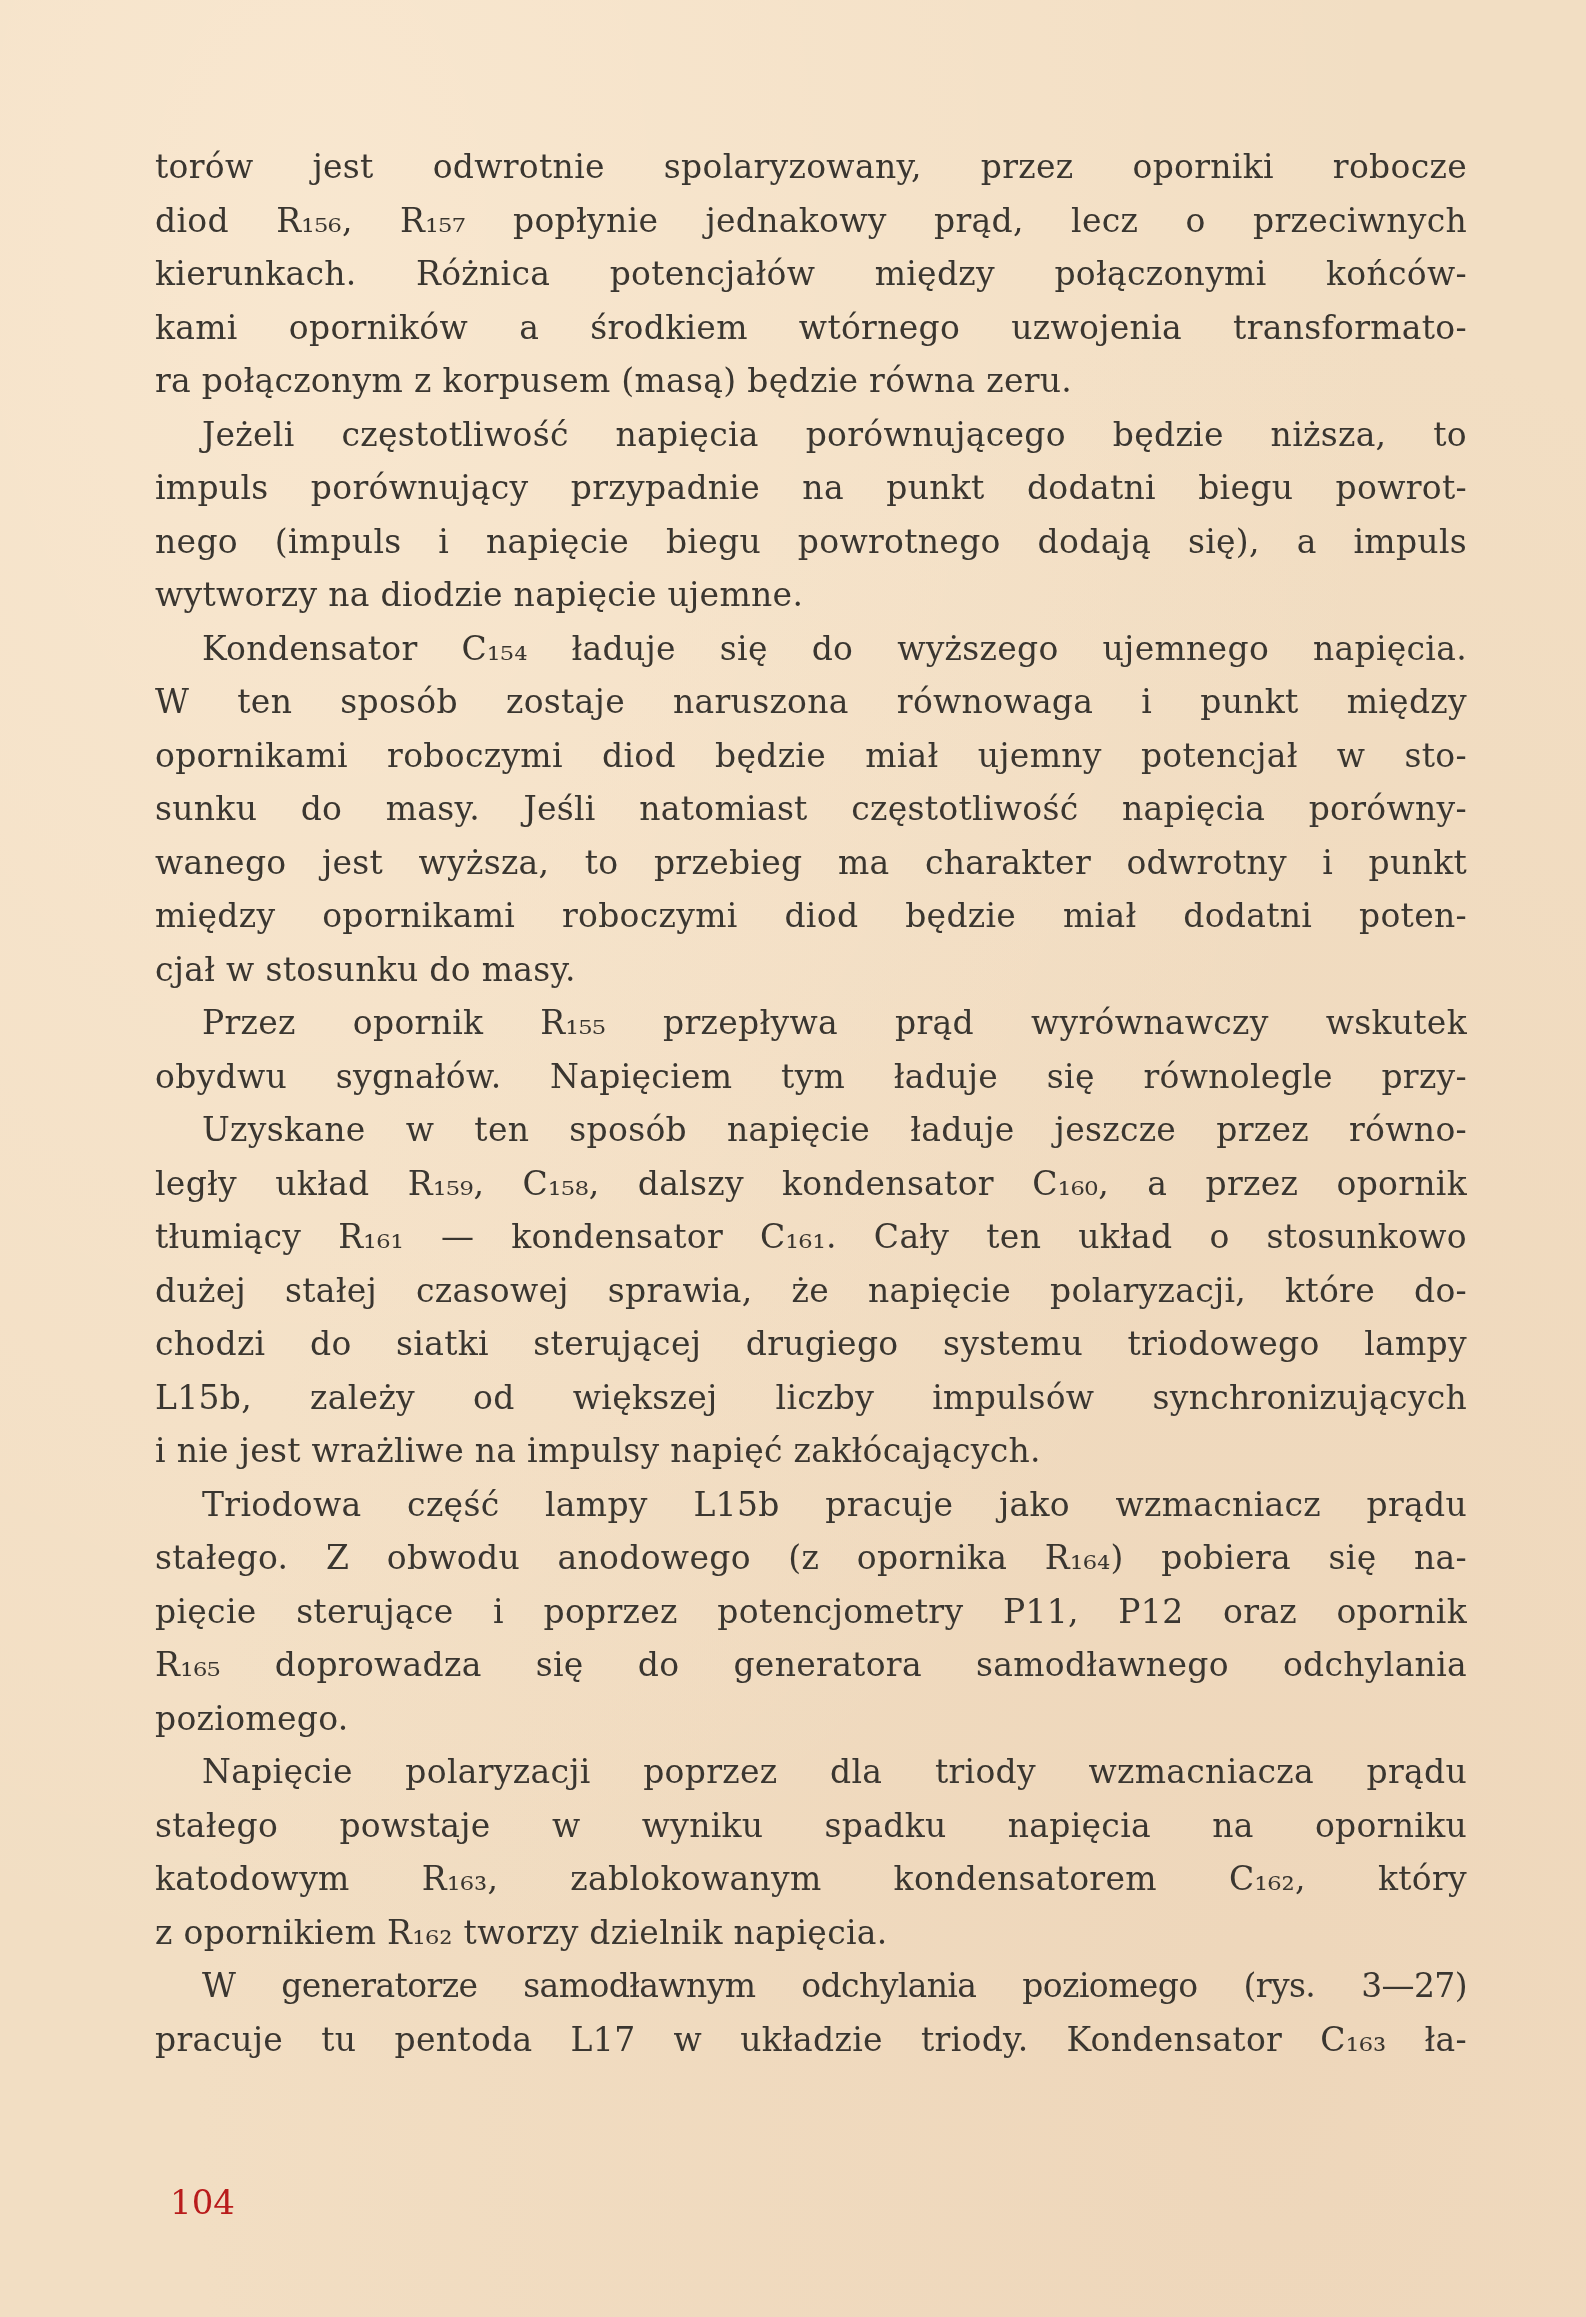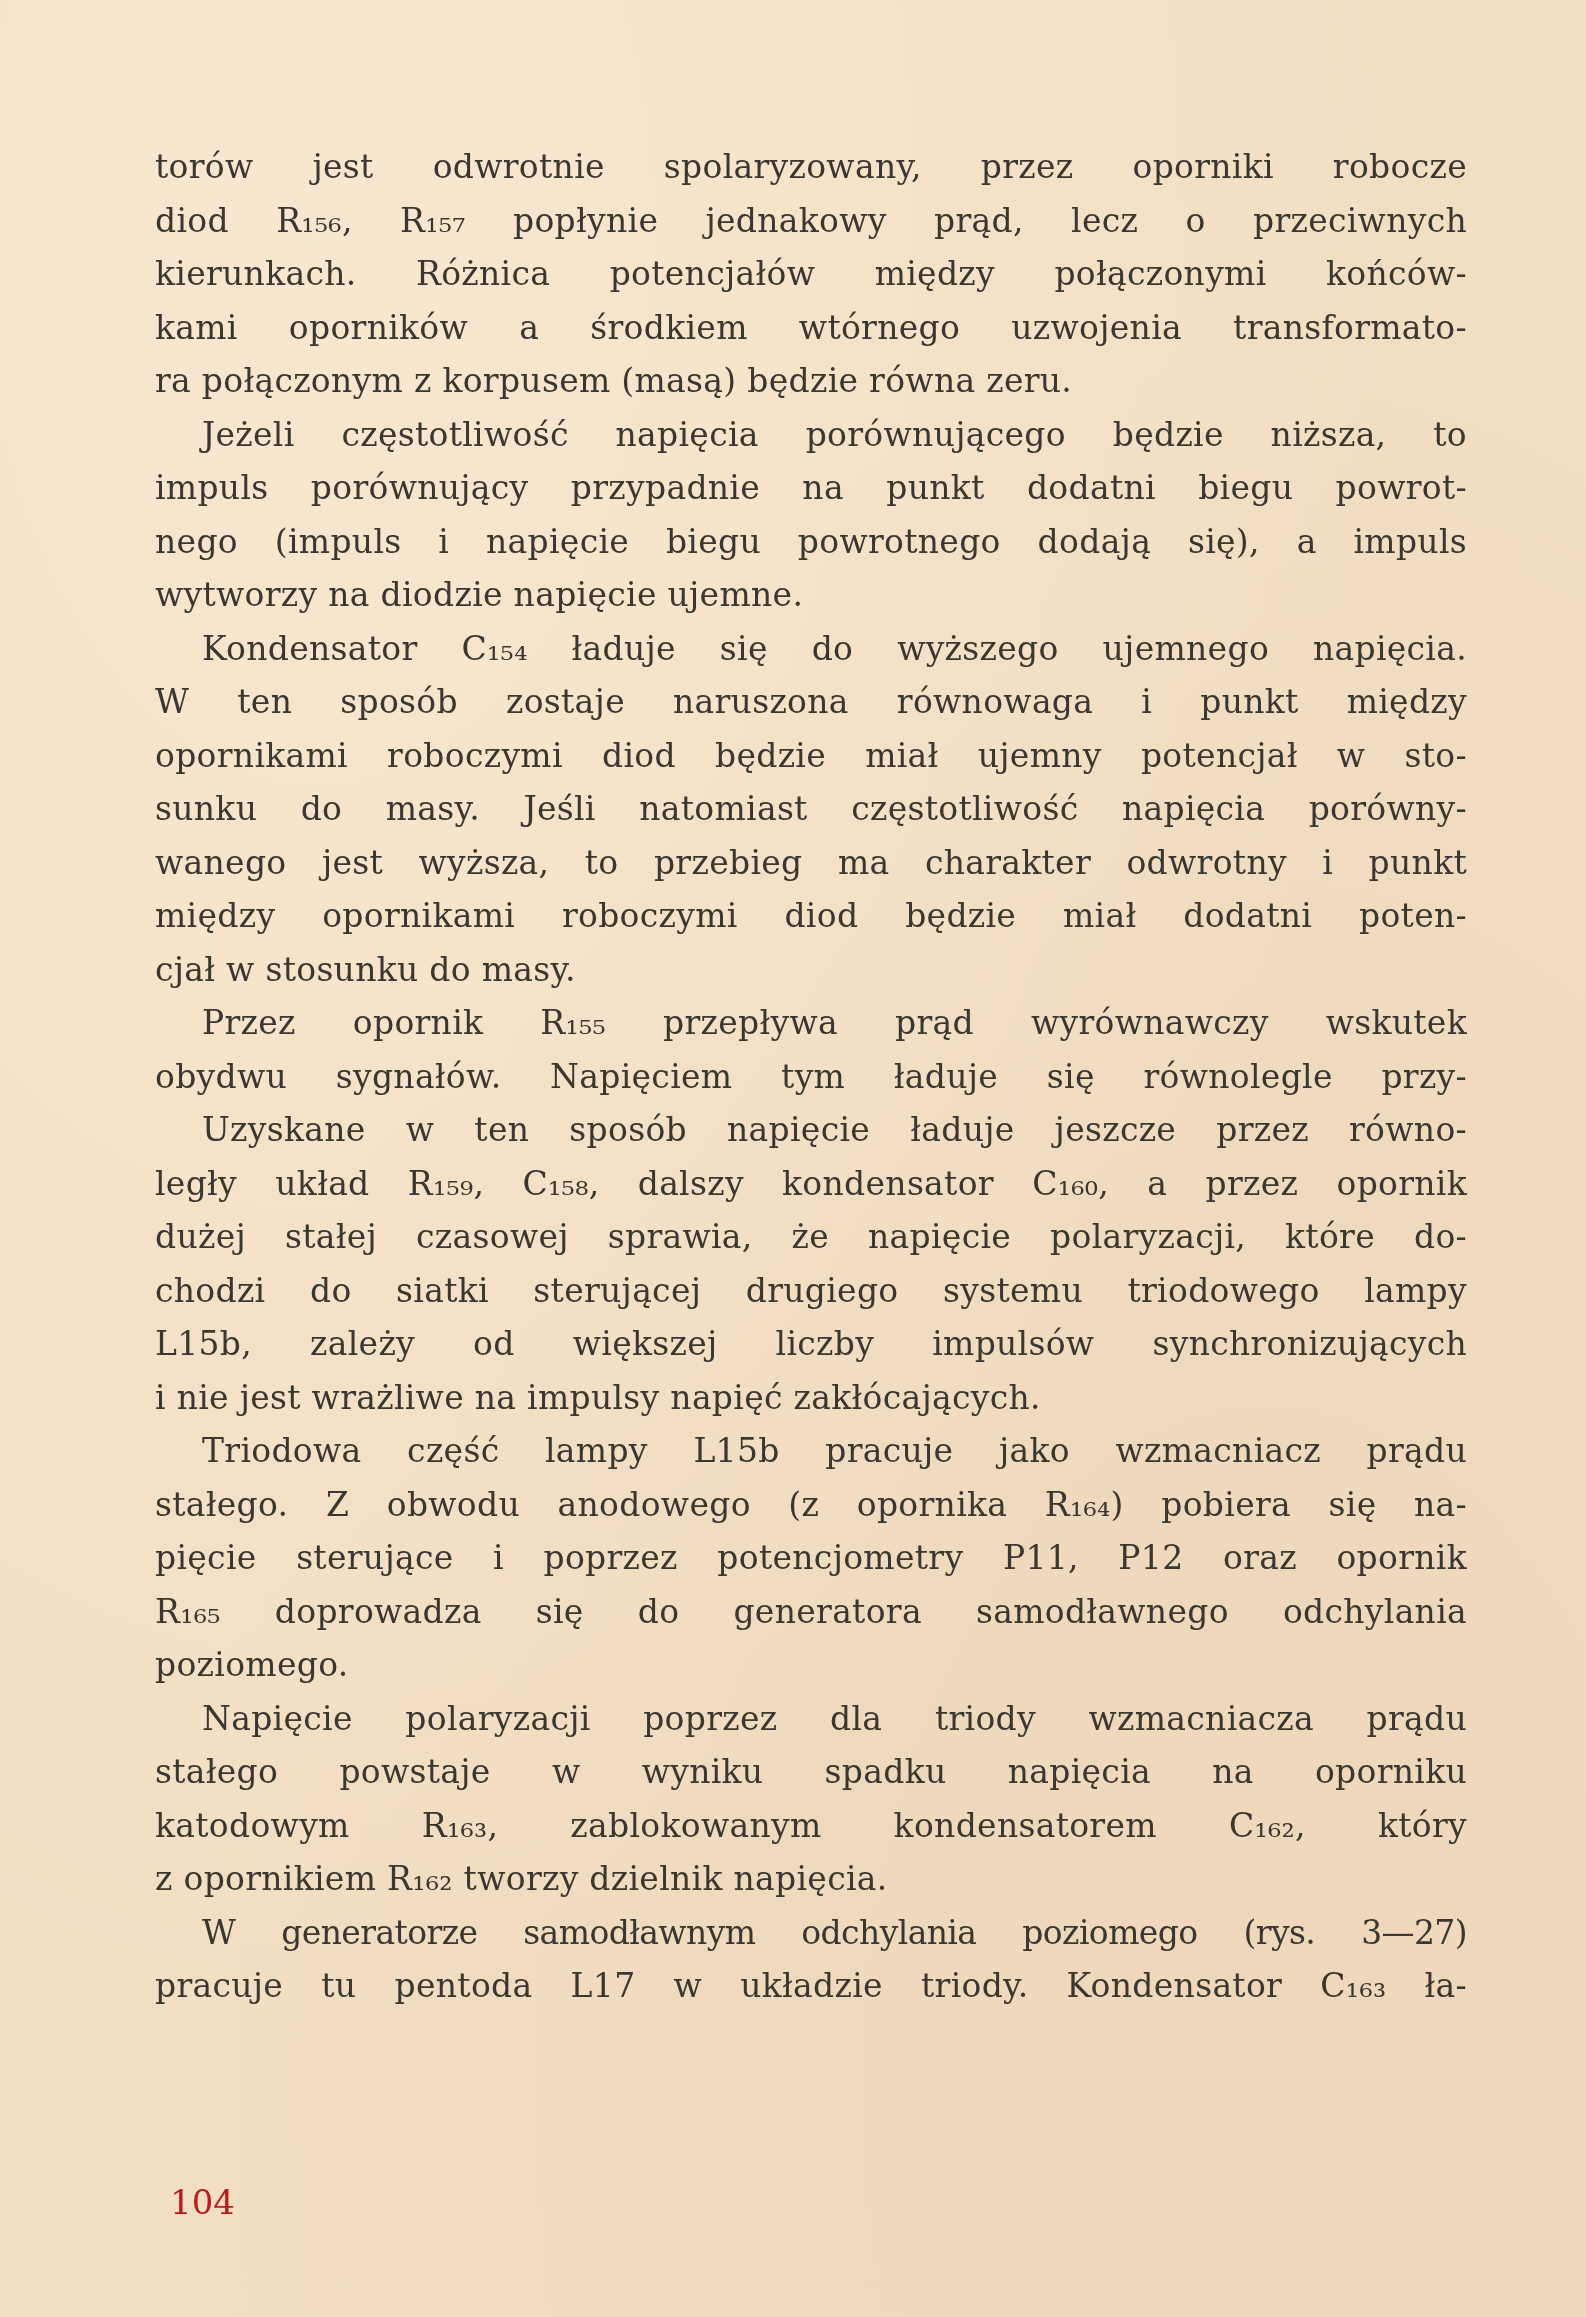--- a/index.html
+++ b/index.html
@@ -51,20 +51,21 @@
   <span class="line">sunku do masy. Jeśli natomiast częstotliwość napięcia porówny-</span>
   <span class="line">wanego jest wyższa, to przebieg ma charakter odwrotny i punkt</span>
   <span class="line">między opornikami roboczymi diod będzie miał dodatni poten-</span>
   <span class="line last">cjał w stosunku do masy.</span>
 
   <span class="line indent">Przez opornik R₁₅₅ przepływa prąd wyrównawczy wskutek</span>
   <span class="line">obydwu sygnałów. Napięciem tym ładuje się równolegle przy-</span>
 
   <span class="line indent">Uzyskane w ten sposób napięcie ładuje jeszcze przez równo-</span>
   <span class="line">legły układ R₁₅₉, C₁₅₈, dalszy kondensator C₁₆₀, a przez opornik</span>
+  <span class="line">tłumiący R₁₆₁ — kondensator C₁₆₁. Cały ten układ o stosunkowo</span>
   <span class="line">dużej stałej czasowej sprawia, że napięcie polaryzacji, które do-</span>
   <span class="line">chodzi do siatki sterującej drugiego systemu triodowego lampy</span>
   <span class="line">L15b, zależy od większej liczby impulsów synchronizujących</span>
   <span class="line last">i nie jest wrażliwe na impulsy napięć zakłócających.</span>
 
   <span class="line indent">Triodowa część lampy L15b pracuje jako wzmacniacz prądu</span>
   <span class="line">stałego. Z obwodu anodowego (z opornika R₁₆₄) pobiera się na-</span>
   <span class="line">pięcie sterujące i poprzez potencjometry P11, P12 oraz opornik</span>
   <span class="line">R₁₆₅ doprowadza się do generatora samodławnego odchylania</span>
   <span class="line last">poziomego.</span>

